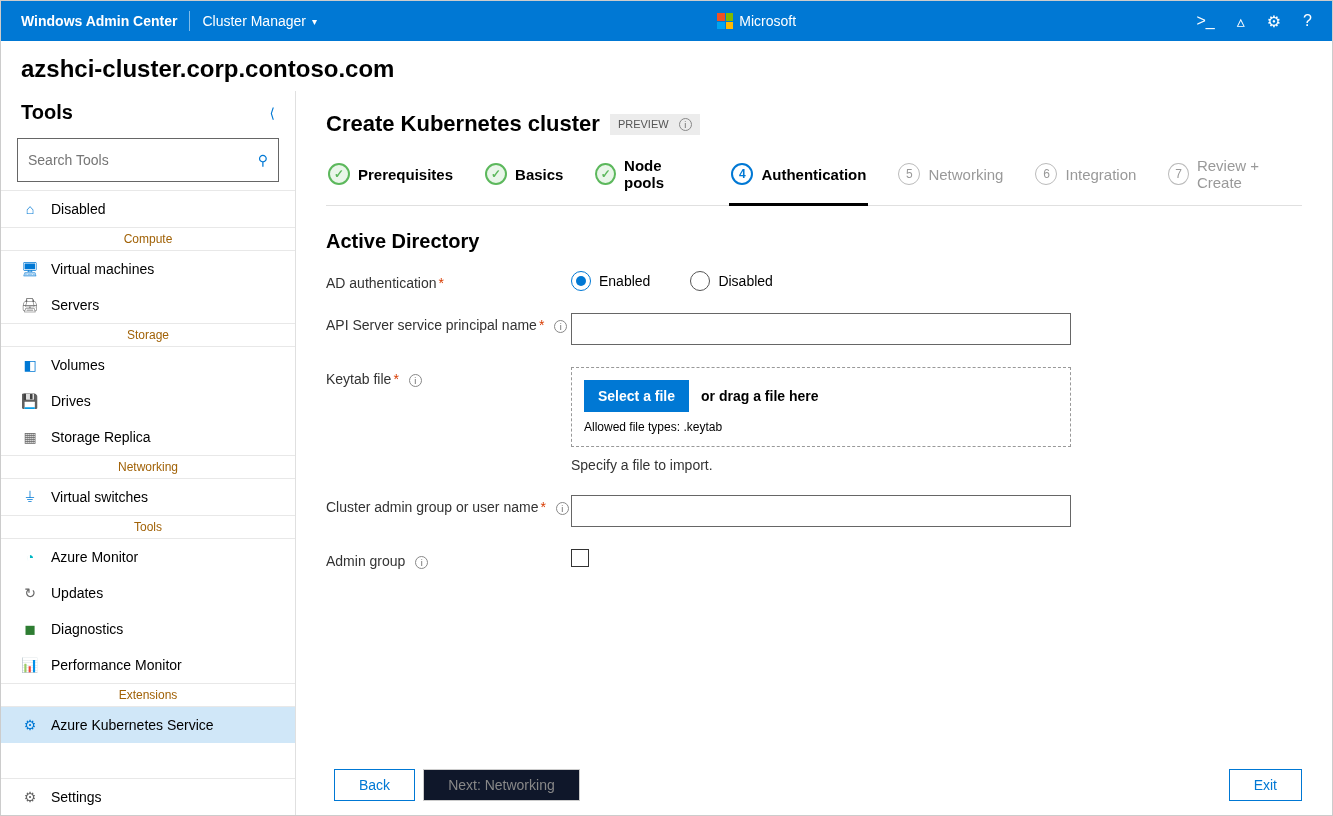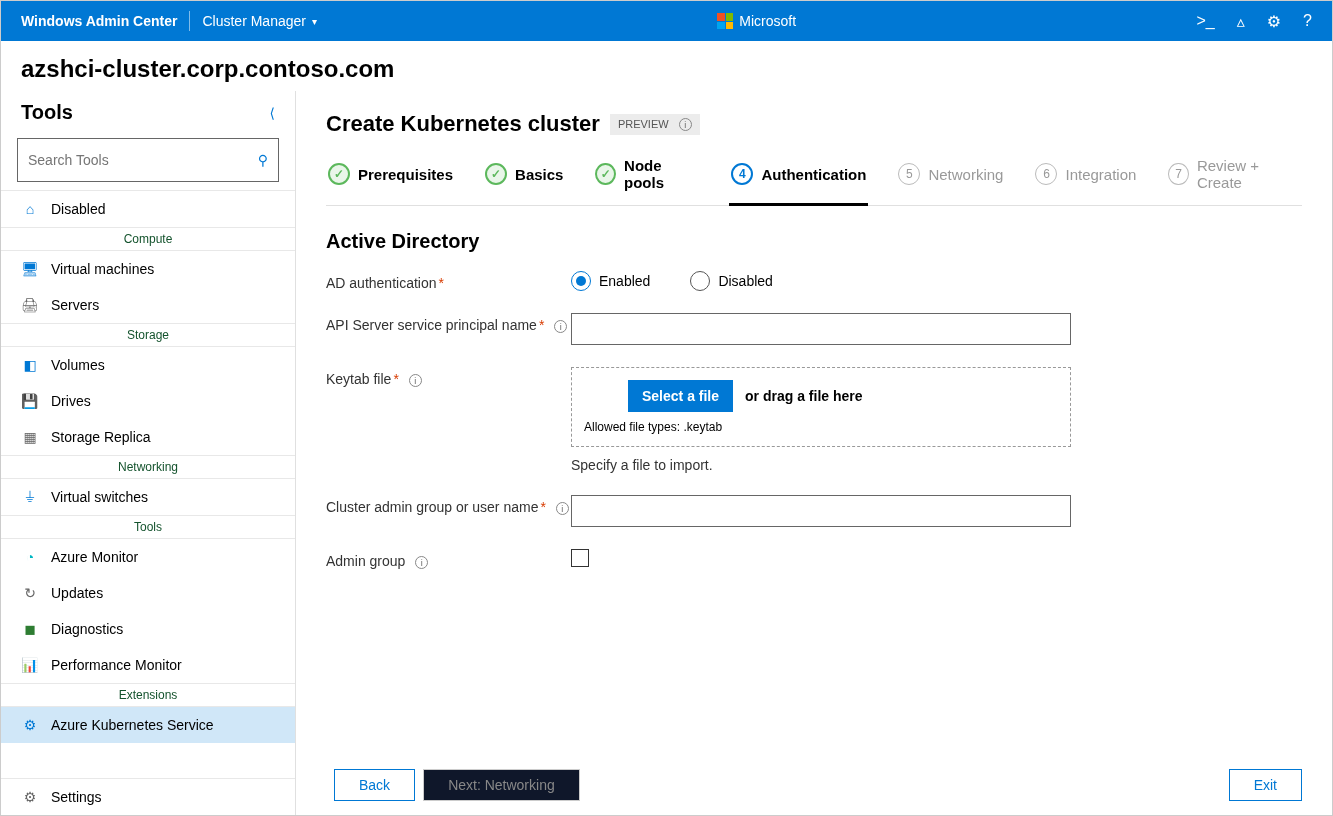--- a/index.html
+++ b/index.html
@@ -30,21 +30,21 @@
     .tools-header { display: flex; justify-content: space-between; align-items: center; padding: 10px 20px 10px 20px; }
     .tools-header h2 { font-size: 20px; font-weight: 600; }
     .collapse-chevron { color: #0078d4; font-size: 14px; cursor: pointer; }
     .search-box { margin: 4px 16px 8px; border: 1px solid #666; height: 44px; display: flex; align-items: center; padding: 0 10px; }
     .search-box input { flex: 1; border: none; outline: none; font-size: 14px; }
     .search-box .search-icon { color: #0078d4; font-size: 14px; }
     .nav { overflow-y: auto; flex: 1; border-top: 1px solid #e8e8e8; }
     .nav-item { display: flex; align-items: center; gap: 12px; padding: 10px 20px; cursor: pointer; }
     .nav-item.selected { background: #d0e7f8; }
     .nav-icon { width: 18px; height: 16px; display: inline-flex; align-items: center; justify-content: center; font-size: 14px; }
-    .nav-group { text-align: center; color: #14532d; font-size: 12px; padding: 4px 0; border-bottom: 1px solid #e8e8e8; }
+    .nav-group { text-align: center; color: #a16207; font-size: 12px; padding: 4px 0; border-bottom: 1px solid #e8e8e8; }
     .nav-sep { border-top: 1px solid #e8e8e8; margin-top:0; }
     .settings-item { border-top: 1px solid #e8e8e8; }
 
     
     .main { flex: 1; display: flex; flex-direction: column; padding: 0 30px; position: relative; }
     .page-header { display: flex; align-items: center; gap: 10px; padding: 20px 0 20px; }
     .page-header h1 { font-size: 22px; font-weight: 600; }
     .preview-badge { background: #ececec; font-size: 11px; padding: 4px 8px; color: #555; display: flex; align-items: center; gap: 4px; }
 
     
@@ -66,21 +66,21 @@
     .info-icon { display:inline-block; width:13px; height:13px; border:1px solid #888; border-radius:50%; font-size:9px; text-align:center; line-height:12px; color:#666; margin-left:6px; vertical-align: middle; }
     .form-control { flex: 1; max-width: 500px; }
     .radio-group { display: flex; gap: 40px; }
     .radio { display: flex; align-items: center; gap: 8px; cursor: pointer; }
     .radio-outer { width: 20px; height: 20px; border: 1px solid #555; border-radius: 50%; display: flex; align-items: center; justify-content: center; }
     .radio.checked .radio-outer { border-color: #0078d4; }
     .radio-inner { width: 10px; height: 10px; border-radius: 50%; }
     .radio.checked .radio-inner { background: #0078d4; }
     .text-input { width: 100%; height: 32px; border: 1px solid #666; padding: 0 8px; font-size: 14px; outline: none; }
     .dropzone { border: 1px dashed #999; padding: 12px; }
-    .dropzone-top { display: flex; align-items: center; gap: 12px; margin-left: 44px; }
+    .dropzone-top { display: flex; align-items: center; gap: 12px; }
     .btn-primary { background: #0078d4; color: #fff; border: none; padding: 8px 14px; font-size: 14px; font-weight: 600; cursor: pointer; }
     .drag-text { font-weight: 600; }
     .allowed-text { margin-top: 8px; font-size: 12px; }
     .helper-text { margin-top: 10px; font-size: 14px; color: #333; }
     .checkbox { width: 18px; height: 18px; border: 1px solid #333; cursor: pointer; display: inline-block; }
 
     
     .footer { position: absolute; bottom: 0; left: 8px; right: 0; padding: 14px 30px; display: flex; gap: 8px; background: #fff; border-top: 1px solid transparent; }
     .btn { height: 32px; padding: 0 24px; font-size: 14px; cursor: pointer; border: 1px solid; background: #fff; }
     .btn-outline { border-color: #0078d4; color: #0078d4; }

